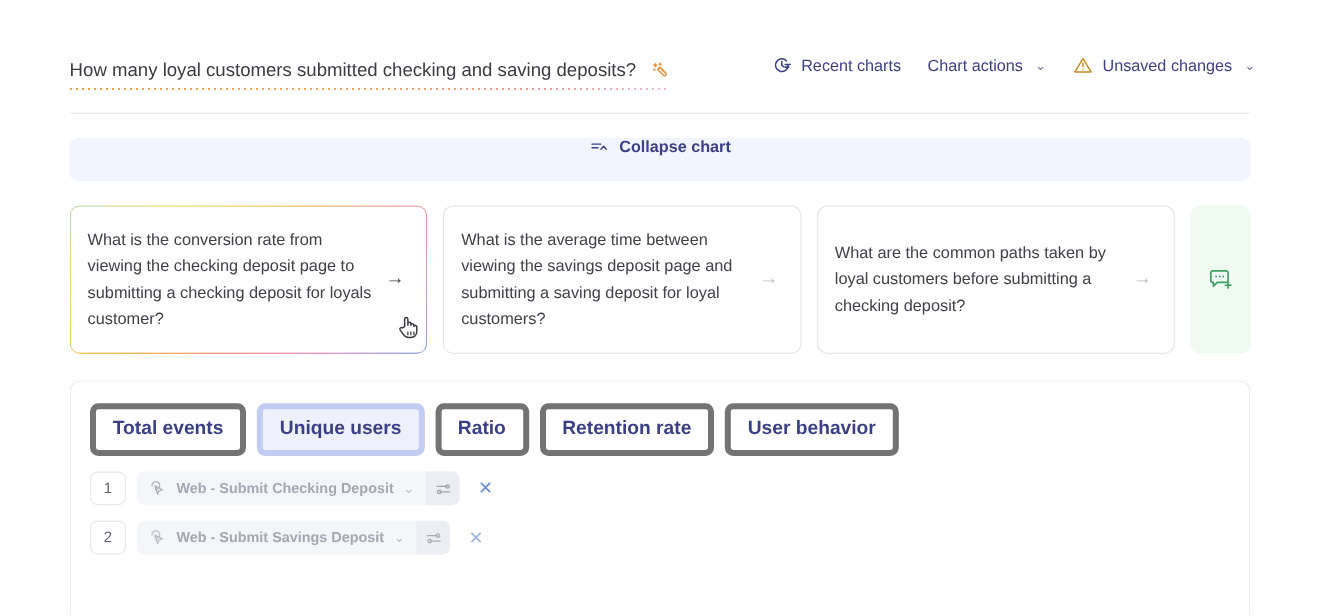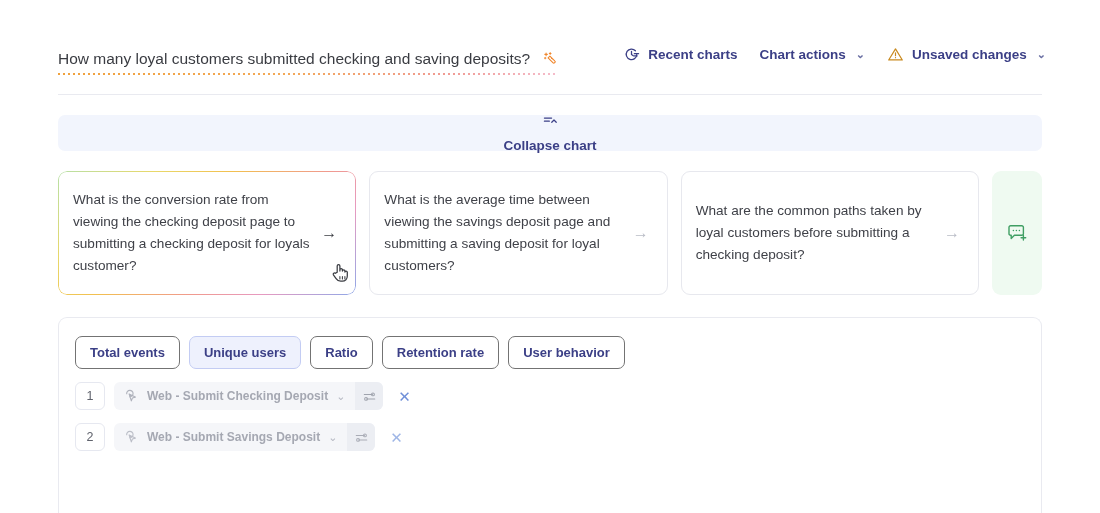--- a/index.html
+++ b/index.html
@@ -63,21 +63,21 @@
     top: 46px;
     display: flex;
     align-items: center;
     gap: 22px;
   }
   .hdr-btn {
     display: flex;
     align-items: center;
     gap: 8px;
     font-size: 13.5px;
-    font-weight: 700;
+    font-weight: 400;
     color: #3b3f86;
     cursor: pointer;
     white-space: nowrap;
   }
   .hdr-btn .caret {
     color: #6a6fa3;
     font-size: 11px;
     margin-left: 2px;
   }
 
@@ -112,25 +112,23 @@
     width: 100%;
   }
 
   
   .collapse-bar {
     margin: 20px 58px 0 58px;
     height: 36px;
     background: #f2f5fd;
     border-radius: 7px;
     display: flex;
-    align-items: center;
     justify-content: center;
     gap: 9px;
     cursor: pointer;
-    flex-direction: column;
   }
   .collapse-label {
     font-size: 13.5px;
     font-weight: 600;
     color: #3b3f86;
   }
 
   
   .cards {
     margin: 20px 58px 0 58px;
@@ -205,24 +203,24 @@
     box-sizing: border-box;
     height: 214px;
     overflow: hidden;
   }
   .tabs {
     display: flex;
     gap: 9px;
     padding: 0 16px;
   }
   .tab {
-    border: 1px solid #737373;
+    border: 5px solid #737373;
     border-radius: 7px;
     padding: 8px 14px;
-    font-size: 13px;
+    font-size: 16px;
     font-weight: 600;
     color: #3b3f86;
     background: #fff;
     cursor: pointer;
     white-space: nowrap;
   }
   .tab.selected {
     background: #eef1fd;
     border-color: #c3ccf3;
   }

